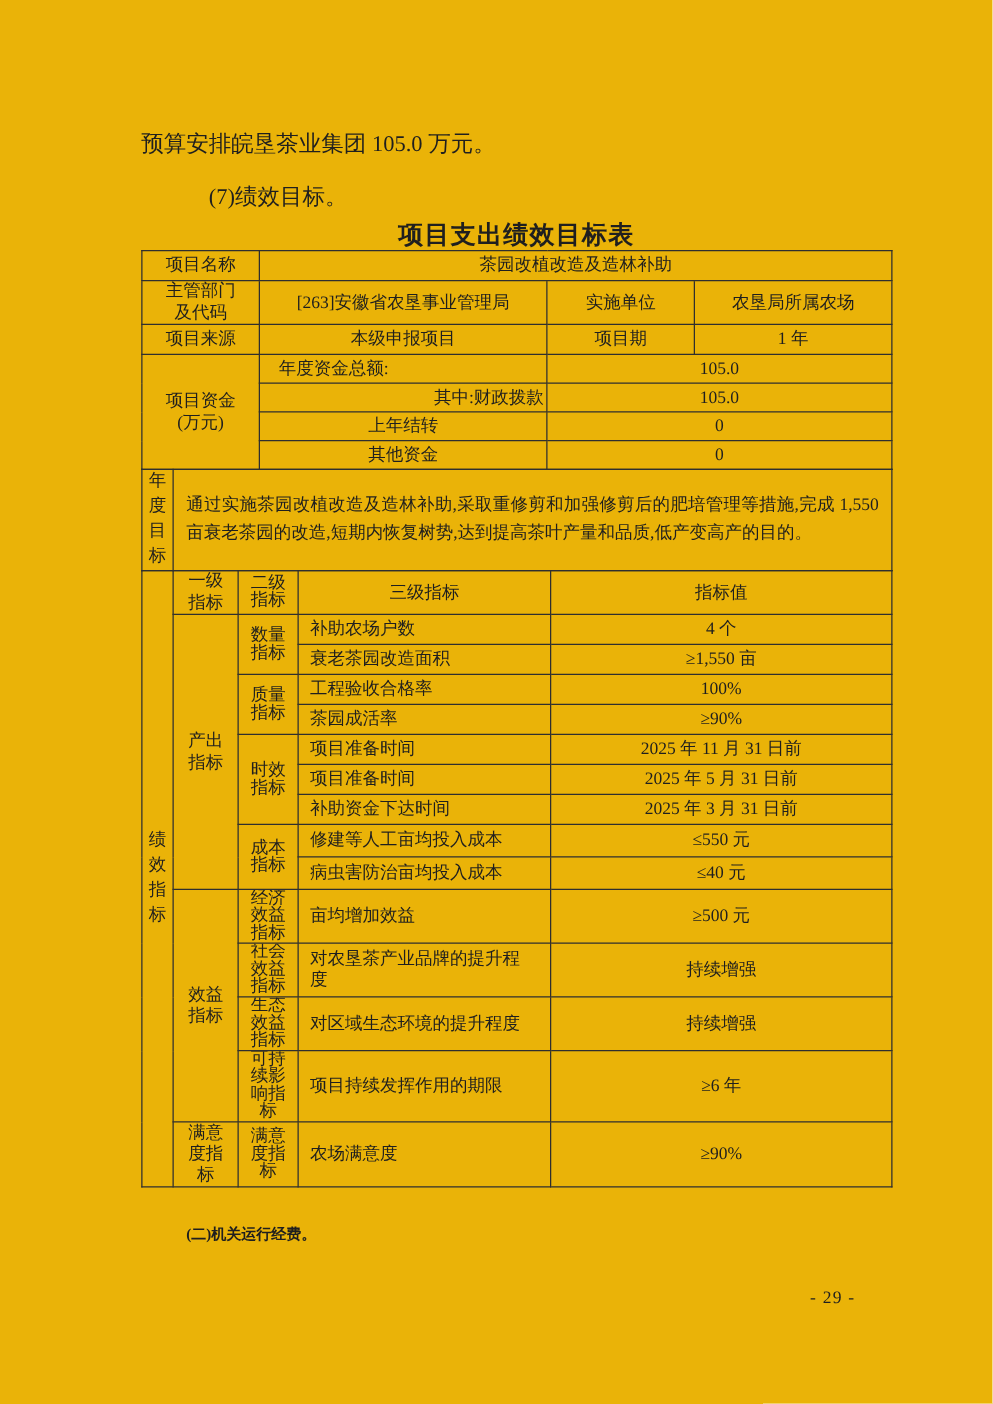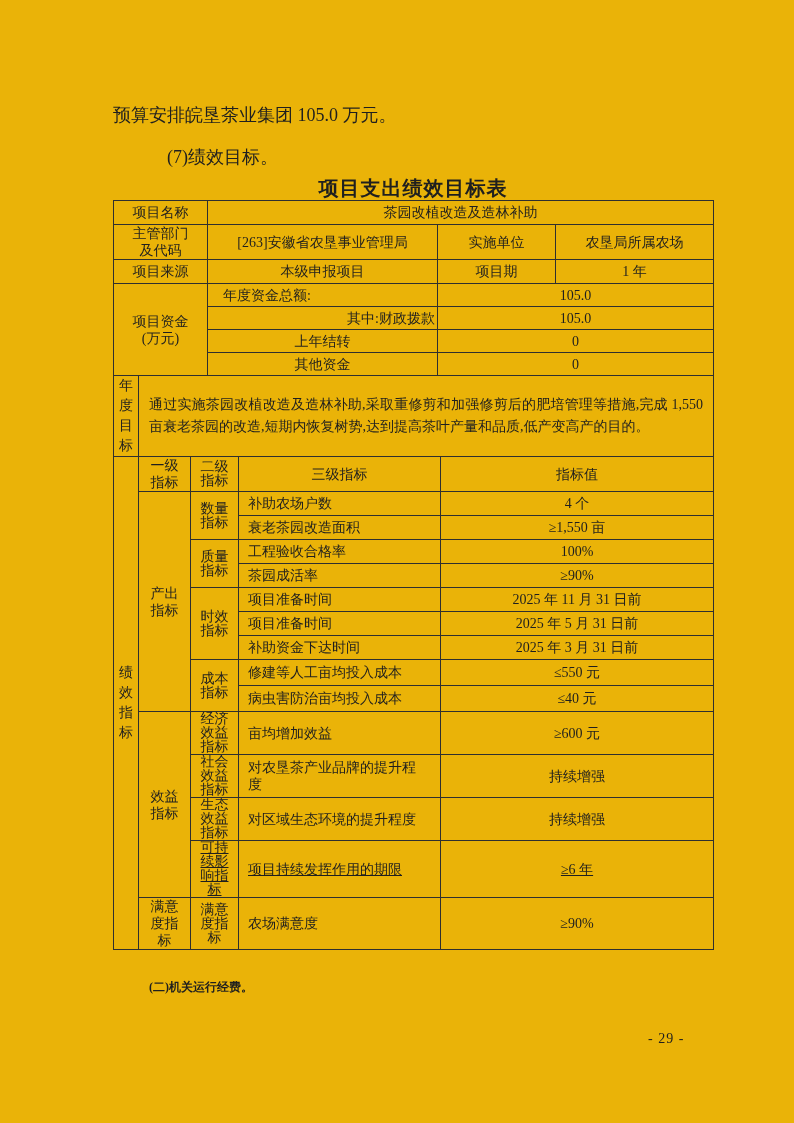--- a/index.html
+++ b/index.html
@@ -52,21 +52,21 @@
   td.lv1{line-height:17px;padding:0;}
   td.goal-cell{
     white-space:normal;
     text-align:justify;
     padding:4px 10px;
     line-height:22px;
     font-size:14px;
   }
   tr.h24{height:24px;} tr.h33{height:33px;} tr.h23{height:23px;}
   tr.h63{height:63px;} tr.h35{height:35px;} tr.h26{height:26px;}
-  tr.h40{height:40px;} tr.h36{height:36px;} tr.h45{height:45px;text-decoration:underline;}
+  tr.h40{height:40px;} tr.h36{height:36px;} tr.h45{height:45px;}
   tr.h50{height:50px;}
   .section-heading{
     margin-top:24px;
     font-size:12px;line-height:26px;
     text-indent:3em;
     font-weight:bold;
   }
   .page-number{
     position:absolute;
     top:1031px;
@@ -214,21 +214,21 @@
       <td class="left">病虫害防治亩均投入成本</td>
       <td>≤40 元</td>
     </tr>
     <tr class="h40">
       <td class="lv1" rowspan="4">效益
 指标</td>
       <td class="lv2">经济
 效益
 指标</td>
       <td class="left">亩均增加效益</td>
-      <td>≥600 元</td>
+      <td>≥500 元</td>
     </tr>
     <tr class="h40">
       <td class="lv2">社会
 效益
 指标</td>
       <td class="left">对农垦茶产业品牌的提升程
 度</td>
       <td>持续增强</td>
     </tr>
     <tr class="h36">

